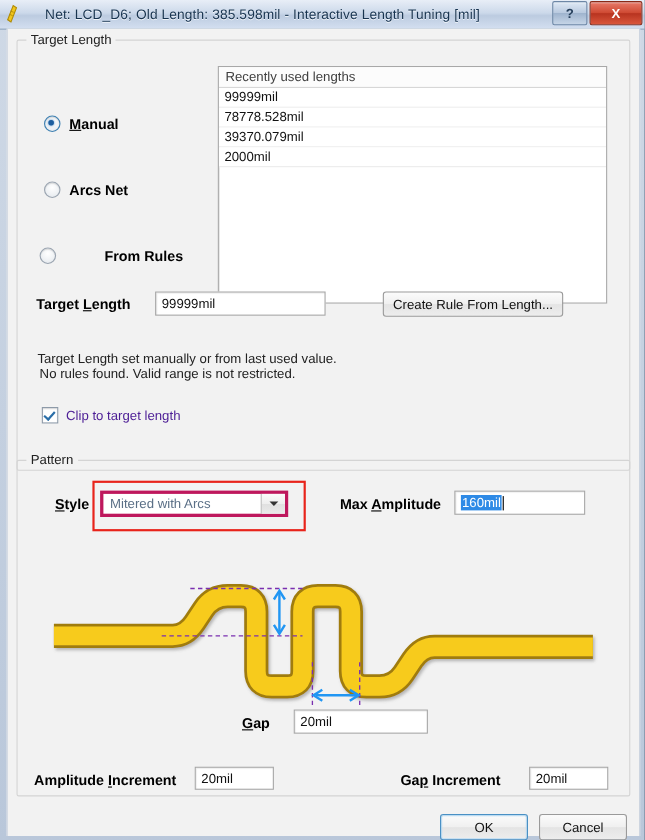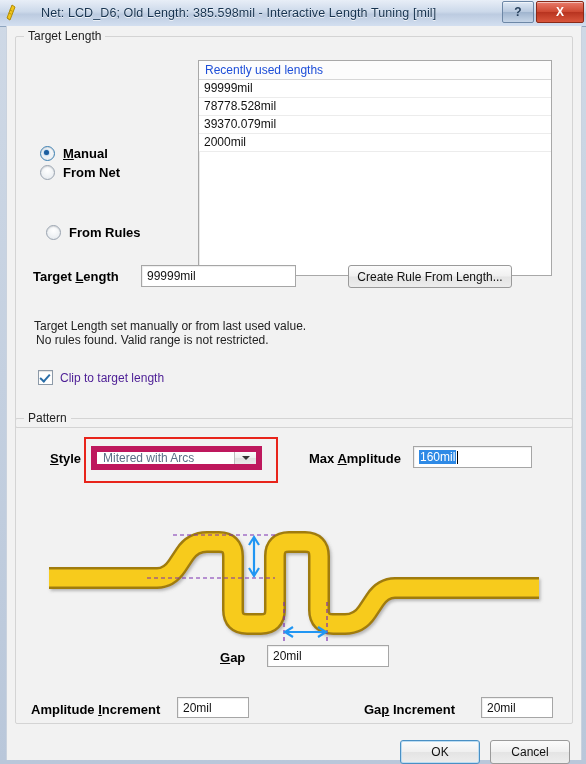--- a/index.html
+++ b/index.html
@@ -78,21 +78,21 @@
     white-space:nowrap;
   }
   .acc{text-decoration:underline;}
   
   .listbox{
     position:absolute;background:#fff;border:1px solid #a8a8a8;
     box-shadow:inset 1px 1px 0 #e9e9e9;
     overflow:hidden;
   }
   .list-header{
-    height:18px;line-height:18px;font-size:12px;color:#1d4ed8;
+    height:18px;line-height:18px;font-size:12px;color:#404040;
     padding-left:6px;border-bottom:1px solid #d7d7d7;
     background:#fcfcfc;
   }
   .list-item{
     height:17px;line-height:17px;font-size:12px;color:#111;
     padding-left:5px;border-bottom:1px solid #ececec;
     background:#fff;
   }
   
   .tinput{
@@ -137,21 +137,21 @@
     position:relative;flex:none;
   }
   .cbox.checked:after{
     content:"";position:absolute;left:3px;top:1px;
     width:4px;height:8px;border:solid #2a6ea8;
     border-width:0 2px 2px 0;transform:rotate(42deg);
   }
   
   .combo{
     position:absolute;box-sizing:border-box;
-    background:#fff;border:6px solid #be185d;
+    background:#fff;border:3px solid #be185d;
     display:flex;align-items:center;
   }
   .combo-text{
     font-size:12px;color:#5a6f86;padding-left:6px;flex:1;
   }
   .combo-arrow{
     width:22px;height:100%;box-sizing:border-box;
     border-left:1px solid #bdbdbd;
     background:linear-gradient(to bottom,#fbfbfb 0%,#eeeeee 50%,#e0e0e0 51%,#eaeaea 100%);
     display:flex;align-items:center;justify-content:center;
@@ -187,29 +187,29 @@
       <div class="cap-btn cap-close">X</div>
     </div>
   </div>
 
   <div class="client">
 
     <div class="groupbox" style="left:8px;top:10px;width:556px;height:390px;">
       <div class="group-label">Target Length</div>
     </div>
 
-    <div class="radio-row" style="left:33px;top:79px;margin-top:41px;">
+    <div class="radio-row" style="left:33px;top:79px;">
       <span class="radio checked"></span>
       <span class="radio-label"><span class="acc">M</span><span>anual</span></span>
     </div>
     <div class="radio-row" style="left:33px;top:139px;">
       <span class="radio"></span>
-      <span class="radio-label">From Net</span>
-    </div>
-    <div class="radio-row" style="left:39px;top:199px;">
+      <span class="radio-label">Arcs Net</span>
+    </div>
+    <div class="radio-row" style="left:29px;top:199px;gap:36px;">
       <span class="radio"></span>
       <span class="radio-label">From Rules</span>
     </div>
 
     <div class="listbox" style="left:191px;top:34px;width:352px;height:214px;">
       <div class="list-header">Recently used lengths</div>
       <div class="list-item">99999mil</div>
       <div class="list-item">78778.528mil</div>
       <div class="list-item">39370.079mil</div>
       <div class="list-item">2000mil</div>

